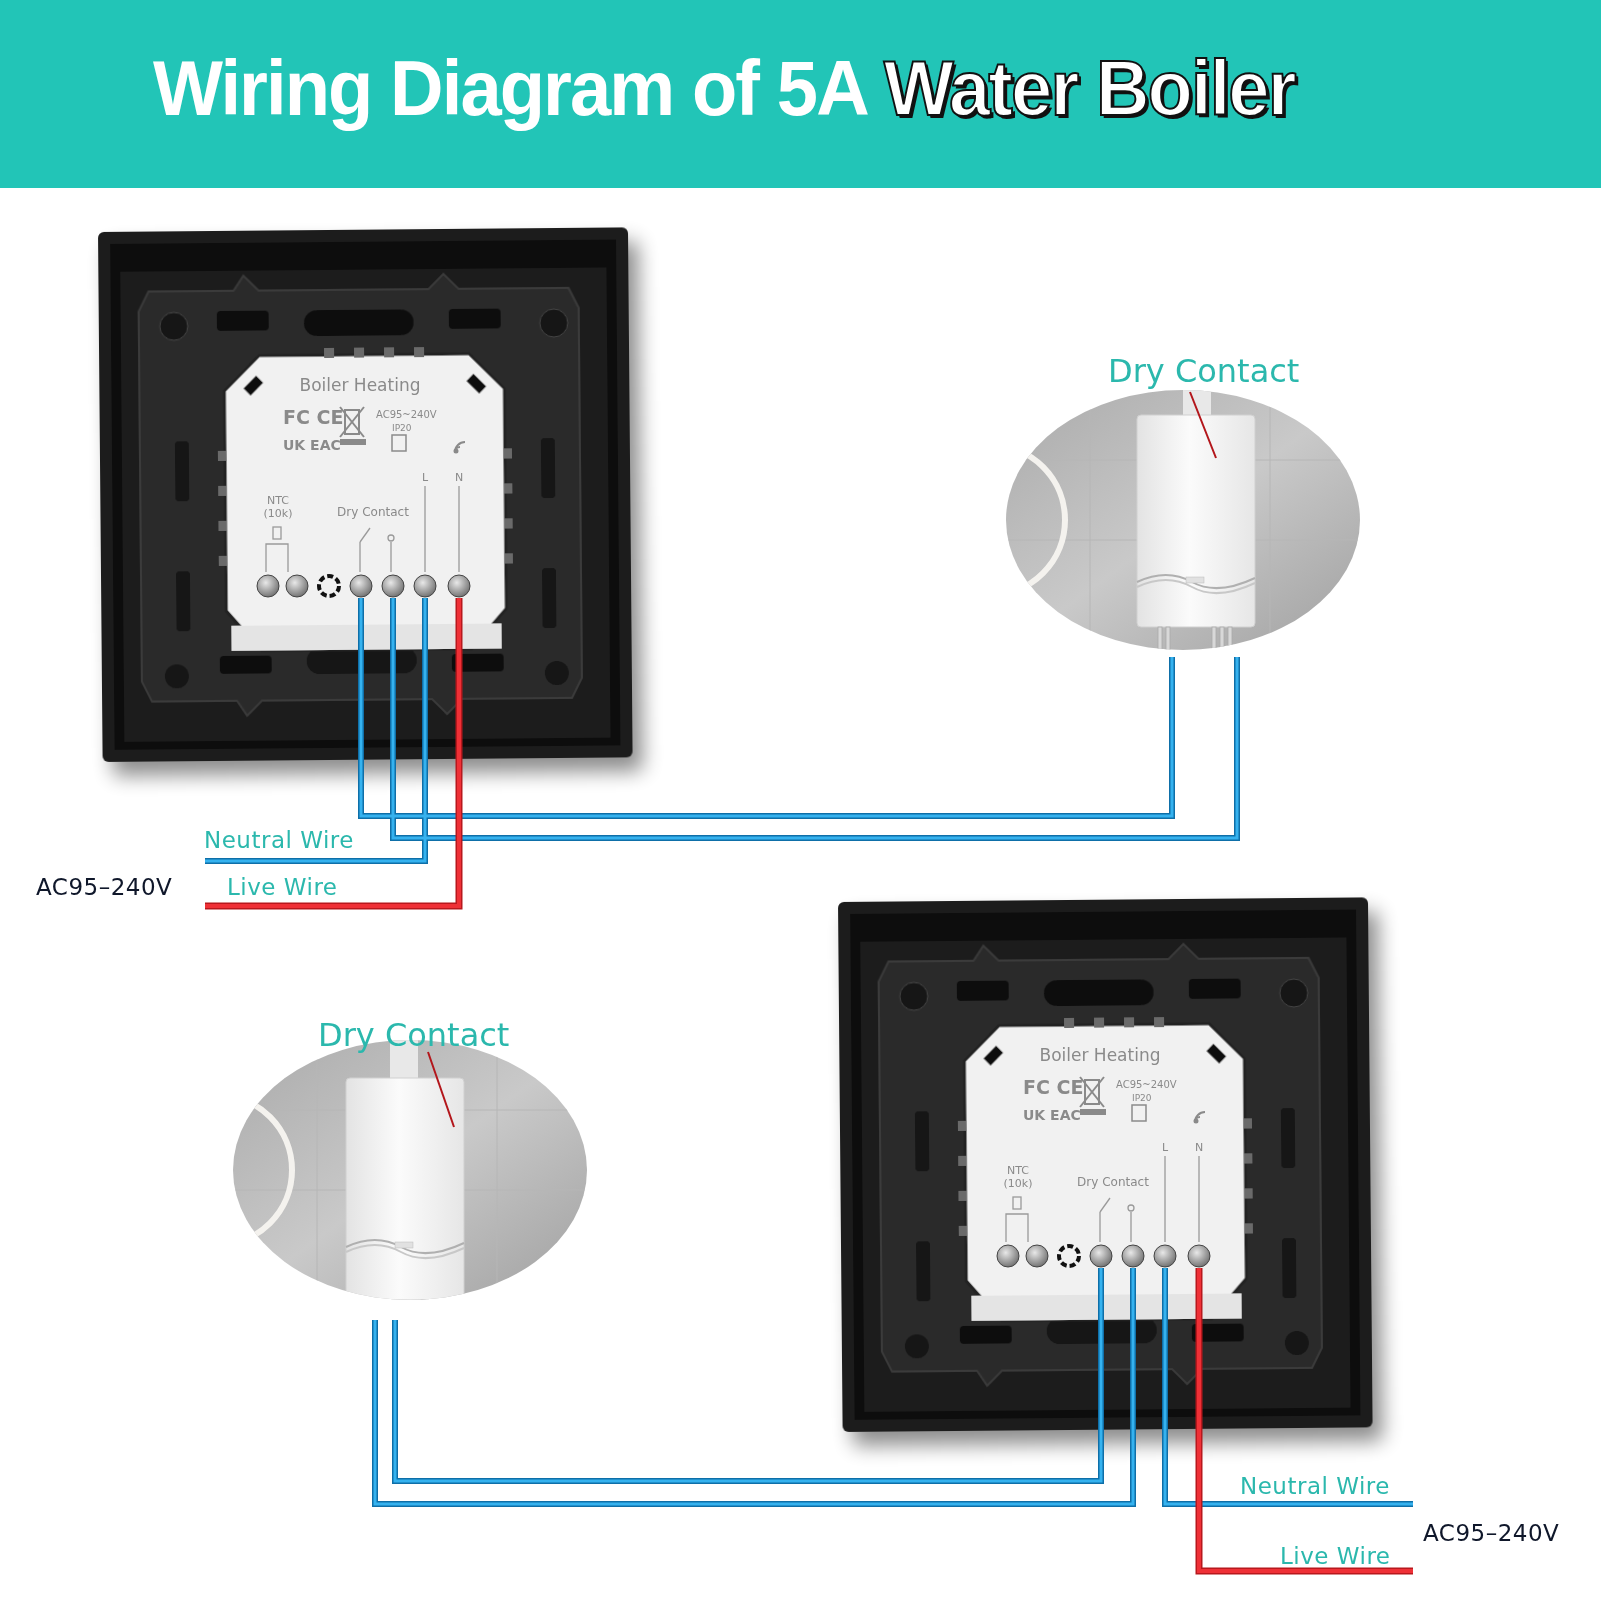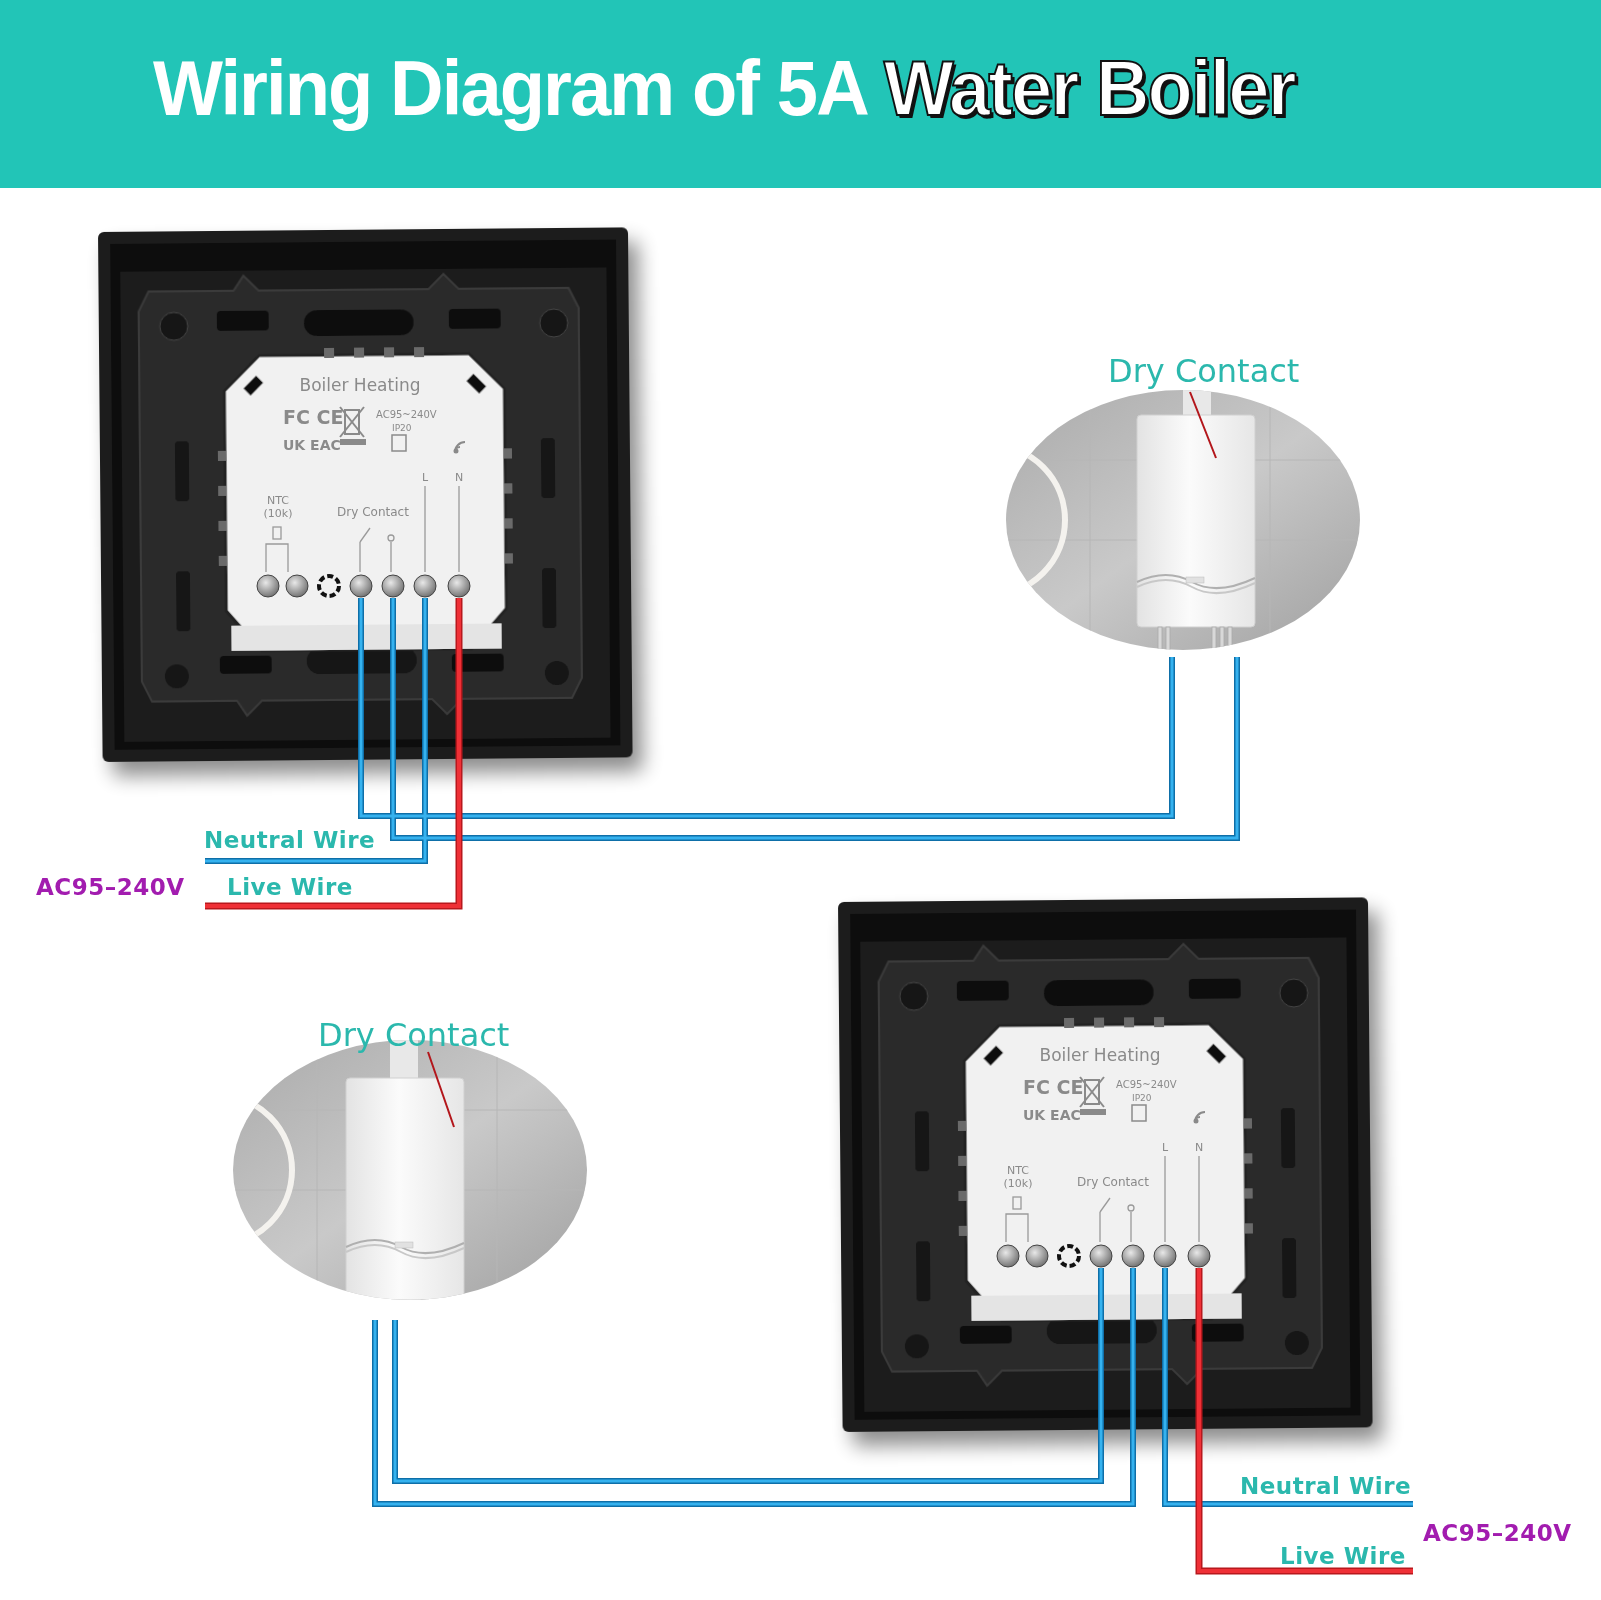--- a/index.html
+++ b/index.html
@@ -4,23 +4,23 @@
 <style>
   html, body { margin:0; padding:0; }
   body { width:1601px; height:1600px; position:relative; background:#ffffff; overflow:hidden;
          font-family:"Liberation Sans", "DejaVu Sans", sans-serif; }
   .banner { position:absolute; left:0; top:0; width:1601px; height:188px; background:#22c5b7; }
   .title { position:absolute; left:153px; top:38px; font-size:78px; font-weight:bold; letter-spacing:-2px;
            white-space:nowrap; line-height:100px; transform:scaleX(0.95); transform-origin:left center; }
   .title .t1 { color:#ffffff; }
   .title .t2 { color:#ffffff; -webkit-text-stroke:2px #111; text-shadow:3px 3px 0 #111; }
   svg.diagram { position:absolute; left:0; top:0; }
-  .lbl { position:absolute; white-space:nowrap; font-family:"DejaVu Sans", sans-serif; font-weight:bold; }
+  .lbl { position:absolute; white-space:nowrap; font-family:"DejaVu Sans", sans-serif; font-weight:normal; }
   .wire-lbl { color:#2bb8ad; font-size:23px; letter-spacing:0.5px; }
-  .volt-lbl { color:#a21caf; font-size:23px; letter-spacing:0.5px; }
+  .volt-lbl { color:#0f172a; font-size:23px; letter-spacing:0.5px; }
   .dc-lbl { position:absolute; white-space:nowrap; color:#2bb8ad; font-size:32px;
             font-family:"DejaVu Sans", sans-serif; }
   .mod-txt { font-family:"DejaVu Sans", sans-serif; fill:#8a8a8a; }
 </style>
 </head>
 <body>
 
 <div class="banner"></div>
 <div class="title">
   <span class="t1">Wiring Diagram of 5A</span>

